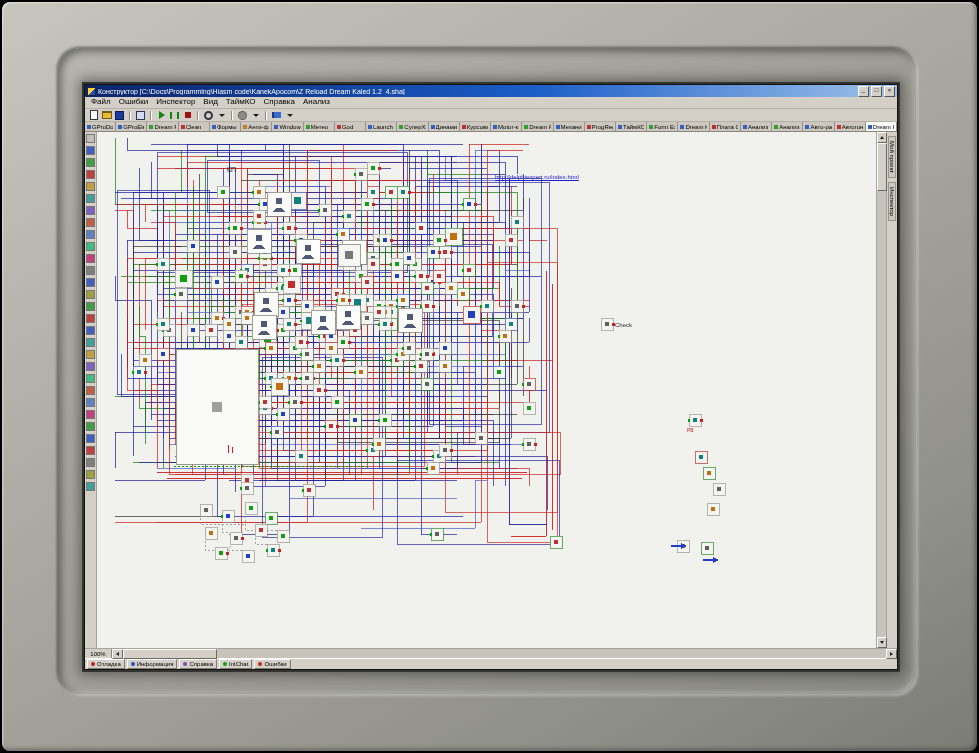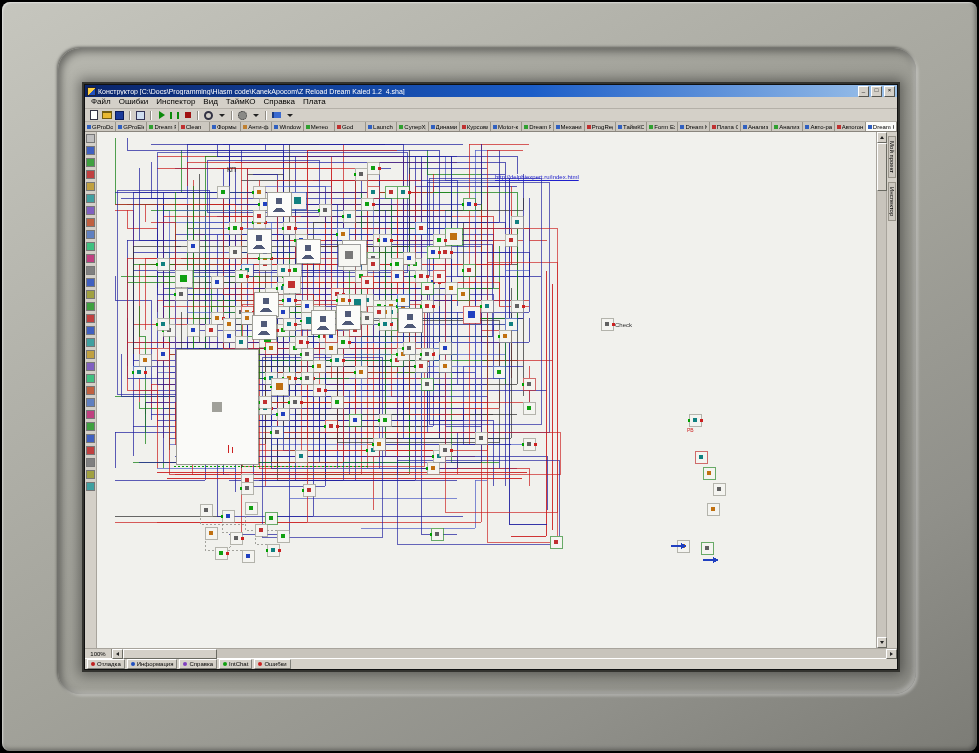--- a/index.html
+++ b/index.html
@@ -95,21 +95,21 @@
         <span class="winbtn">×</span>
       </div>
 
       <div class="menubar" id="menubar">
           <div class="menu-item">Файл</div>
           <div class="menu-item">Ошибки</div>
           <div class="menu-item">Инспектор</div>
           <div class="menu-item">Вид</div>
           <div class="menu-item">ТаймКО</div>
           <div class="menu-item">Справка</div>
-          <div class="menu-item">Плата</div>
+          <div class="menu-item">Анализ</div>
         </div>
 
       <div class="toolbar" id="toolbar">
           <div class="tbi">
             <div class="i-page"></div>
           </div>
           <div class="tbi">
             <div class="i-folder"></div>
           </div>
           <div class="tbi">

